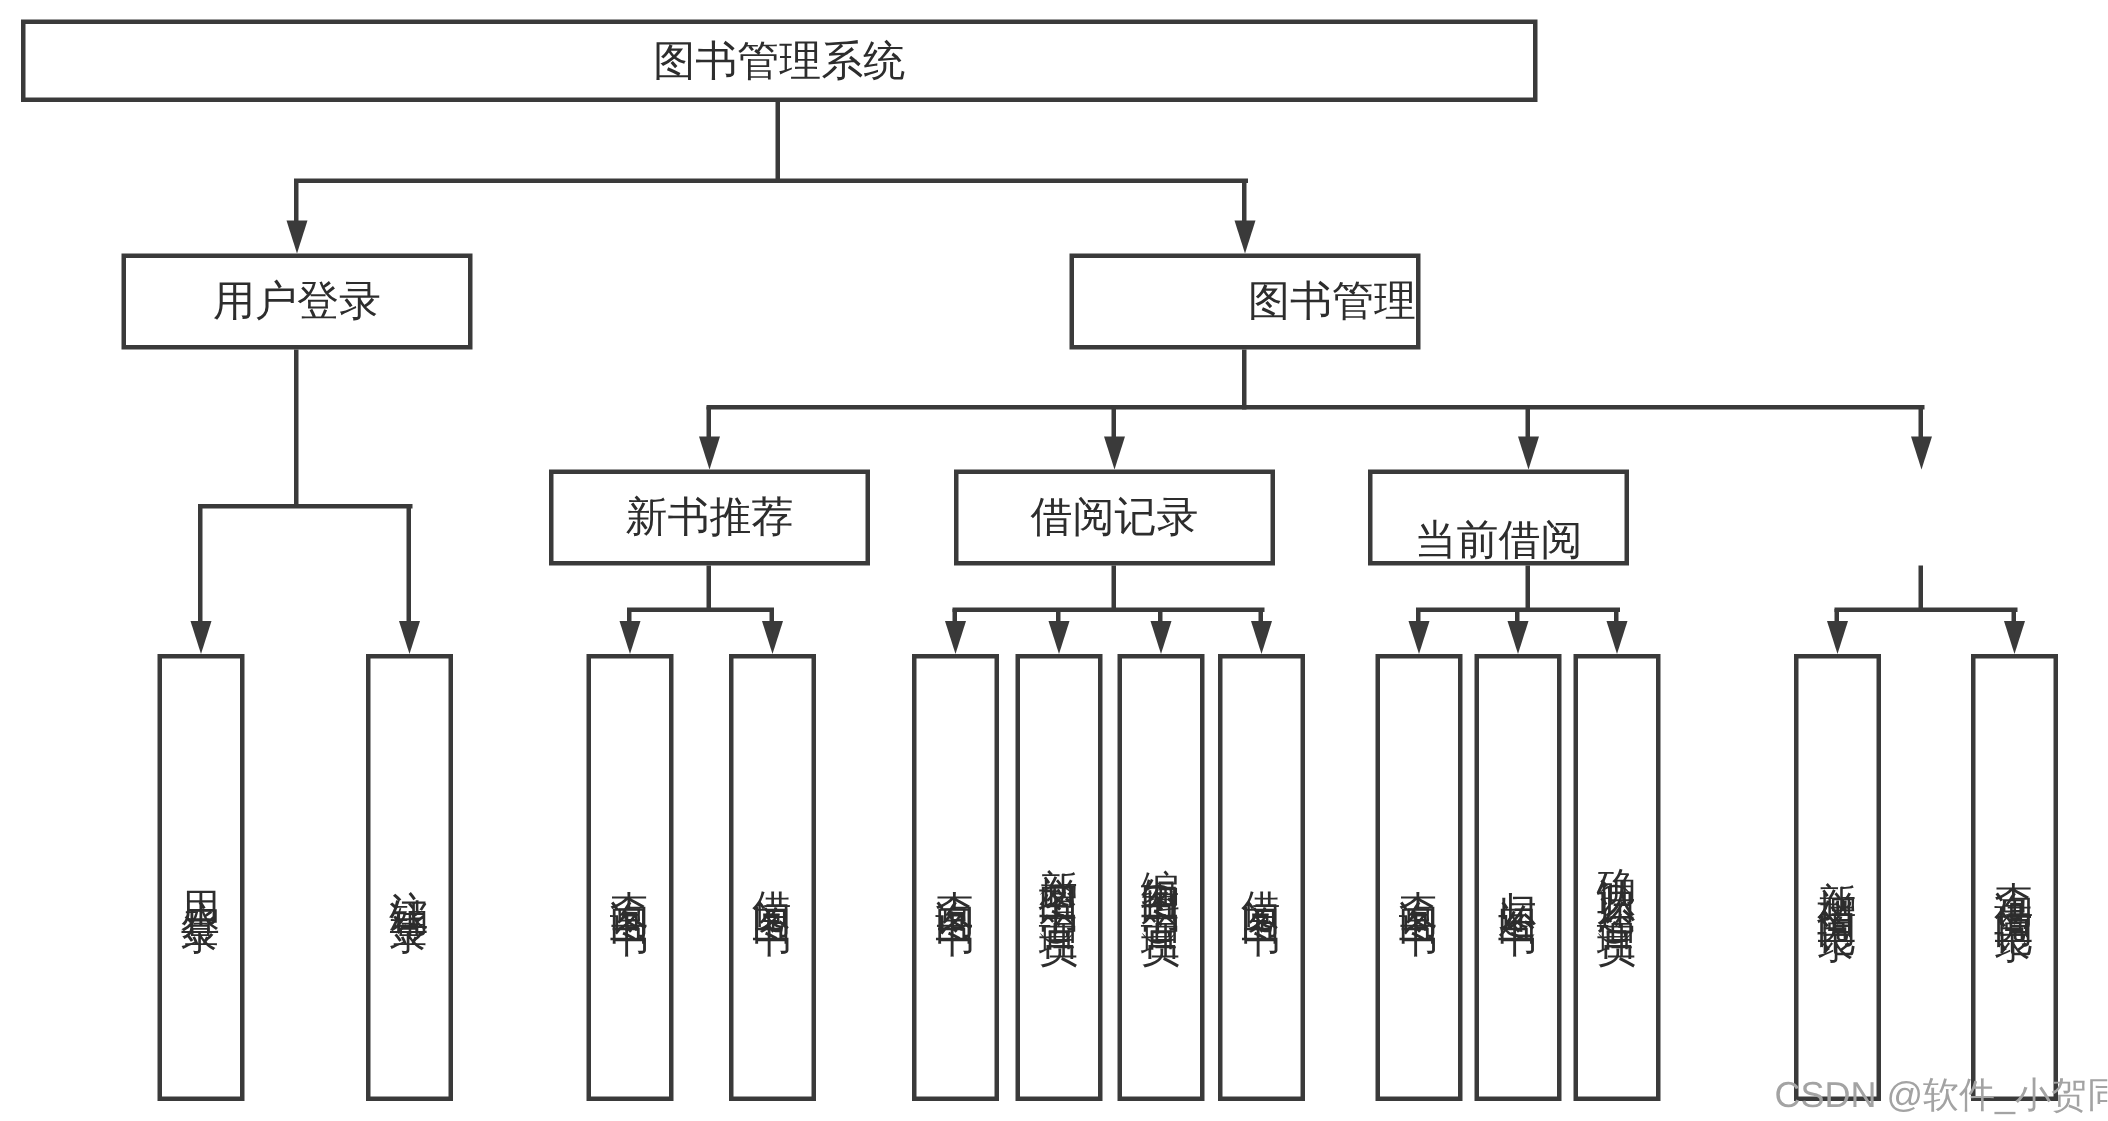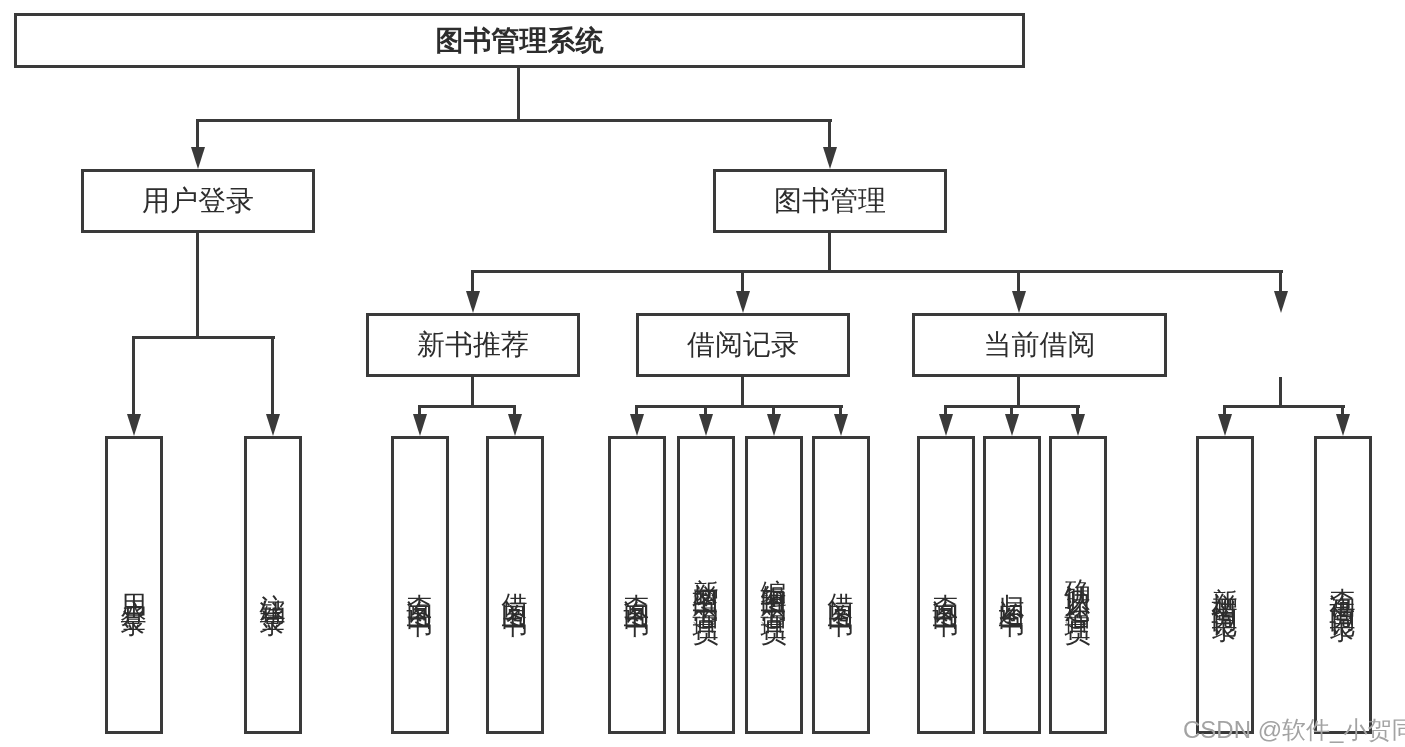--- a/index.html
+++ b/index.html
@@ -53,35 +53,35 @@
     color:var(--wm);
     white-space:nowrap;
     z-index:5;
   }
 </style>
 </head>
 <body>
 
 <div id="canvas">
 
-  <div class="node" style="left:14px;top:13px;width:1011px;height:55px;font-weight:bold;">
+  <div class="node" style="left:14px;top:13px;width:1011px;height:55px;">
     <span class="lbl">图书管理系统</span>
   </div>
 
   <div class="vl" style="left:517px;top:68px;height:53px;"></div>
   <div class="hl" style="left:196px;top:119px;width:636px;"></div>
   <div class="vl" style="left:196px;top:120px;height:30px;"></div>
   <div class="ar" style="left:191px;top:147px;"></div>
   <div class="vl" style="left:828px;top:120px;height:30px;"></div>
   <div class="ar" style="left:823px;top:147px;"></div>
 
   <div class="node" style="left:81px;top:169px;width:234px;height:64px;">
     <span class="lbl">用户登录</span>
   </div>
-  <div class="node" style="left:713px;top:169px;width:234px;height:64px;">
+  <div class="node" style="left:713px;top:169px;width:234px;height:64px;justify-content:flex-end;">
     <span class="lbl">图书管理</span>
   </div>
 
   <div class="vl" style="left:196px;top:233px;height:105px;"></div>
   <div class="hl" style="left:132px;top:336px;width:143px;"></div>
   <div class="vl" style="left:132px;top:337px;height:80px;"></div>
   <div class="ar" style="left:127px;top:414px;"></div>
   <div class="vl" style="left:271px;top:337px;height:80px;"></div>
   <div class="ar" style="left:266px;top:414px;"></div>
 
@@ -95,21 +95,21 @@
   <div class="ar" style="left:1012px;top:291px;"></div>
   <div class="vl" style="left:1279px;top:271px;height:23px;"></div>
   <div class="ar" style="left:1274px;top:291px;"></div>
 
   <div class="node" style="left:366px;top:313px;width:214px;height:64px;">
     <span class="lbl">新书推荐</span>
   </div>
   <div class="node" style="left:636px;top:313px;width:214px;height:64px;">
     <span class="lbl">借阅记录</span>
   </div>
-  <div class="node" style="left:912px;top:313px;width:255px;height:64px;">
+  <div class="node" style="left:912px;top:313px;width:174px;height:64px;align-items:flex-end;">
     <span class="lbl">当前借阅</span>
   </div>
 
   <div class="vl" style="left:471px;top:377px;height:31px;"></div>
   <div class="hl" style="left:418px;top:405px;width:98px;"></div>
   <div class="vl" style="left:418px;top:406px;height:11px;"></div>
   <div class="ar" style="left:413px;top:414px;"></div>
   <div class="vl" style="left:513px;top:406px;height:11px;"></div>
   <div class="ar" style="left:508px;top:414px;"></div>
 

